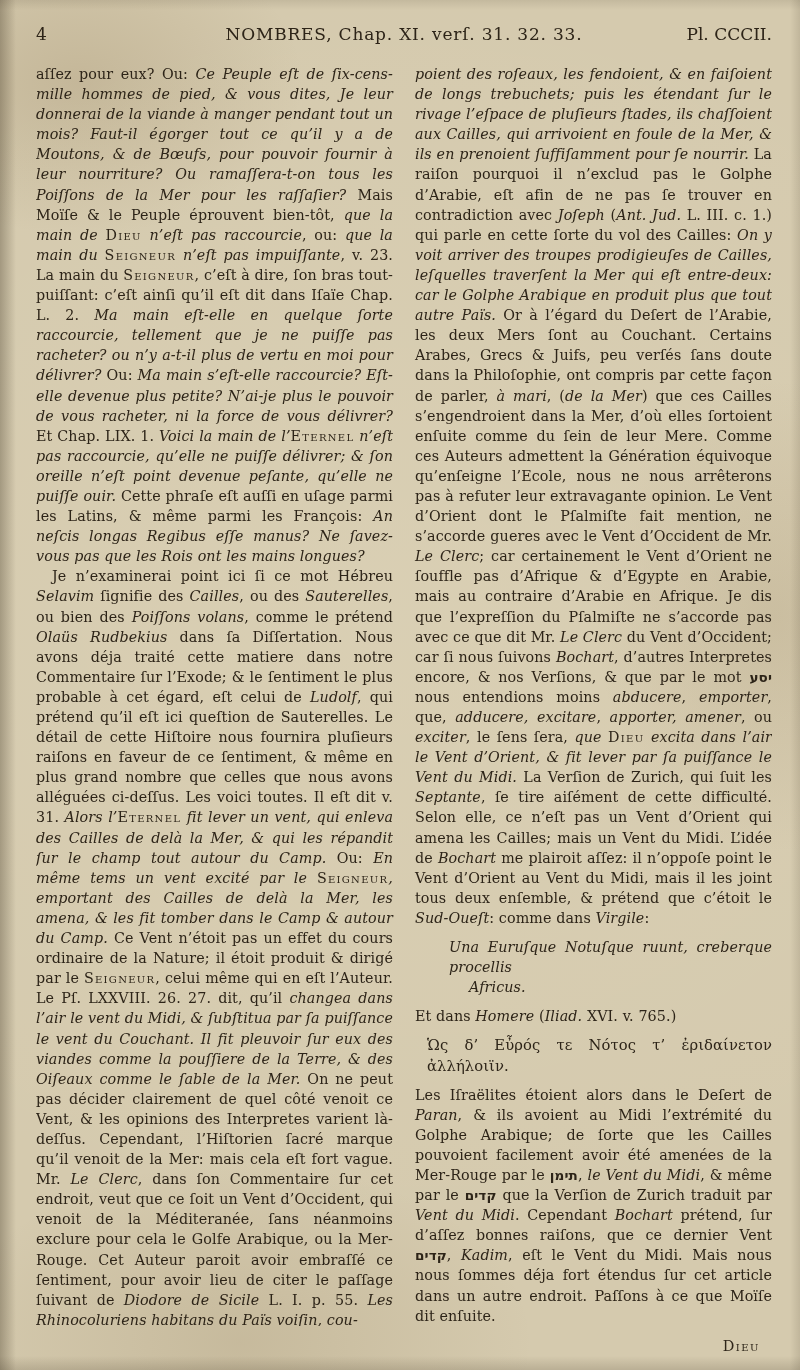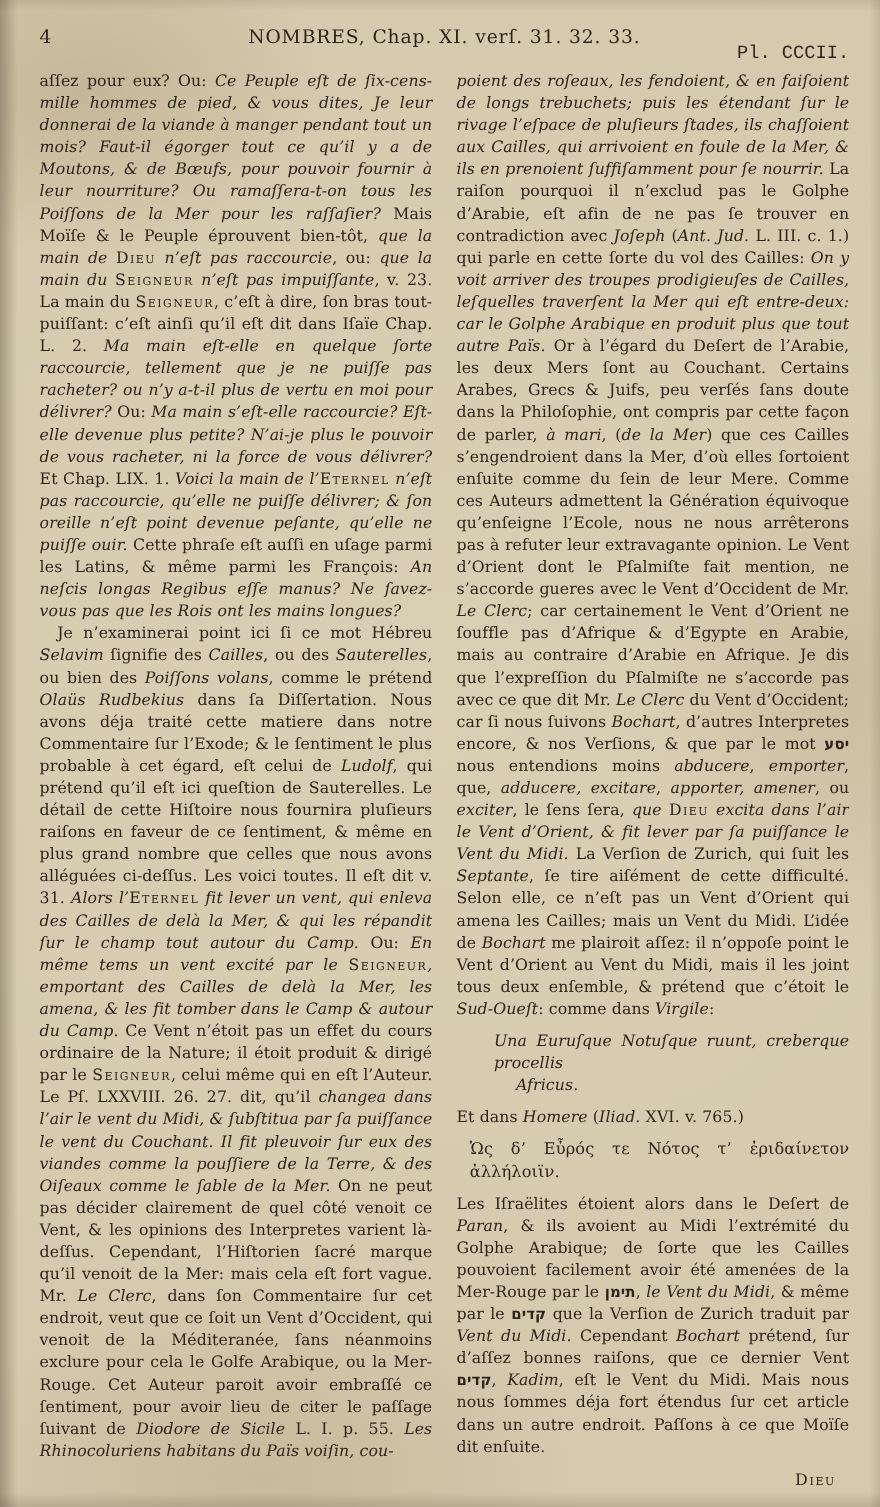--- a/index.html
+++ b/index.html
@@ -36,21 +36,21 @@
     position: relative;
     height: 30px;
     font-size: 17px;
   }
   .header .pagenum { position: absolute; left: 0; top: 0; }
   .header .title {
     position: absolute; left: 0; right: 0; top: 0;
     text-align: center;
     letter-spacing: 0.8px;
   }
-  .header .plate { position: absolute; right: 0; top: 16px; font-family: Liberation Mono, monospace; }
+  .header .plate { position: absolute; right: 0; top: 0; }
   .columns {
     display: flex;
     gap: 22px;
     margin-top: 10px;
     height: 1262px;
     overflow: hidden;
   }
   .col {
     flex: 1;
     min-width: 0;

